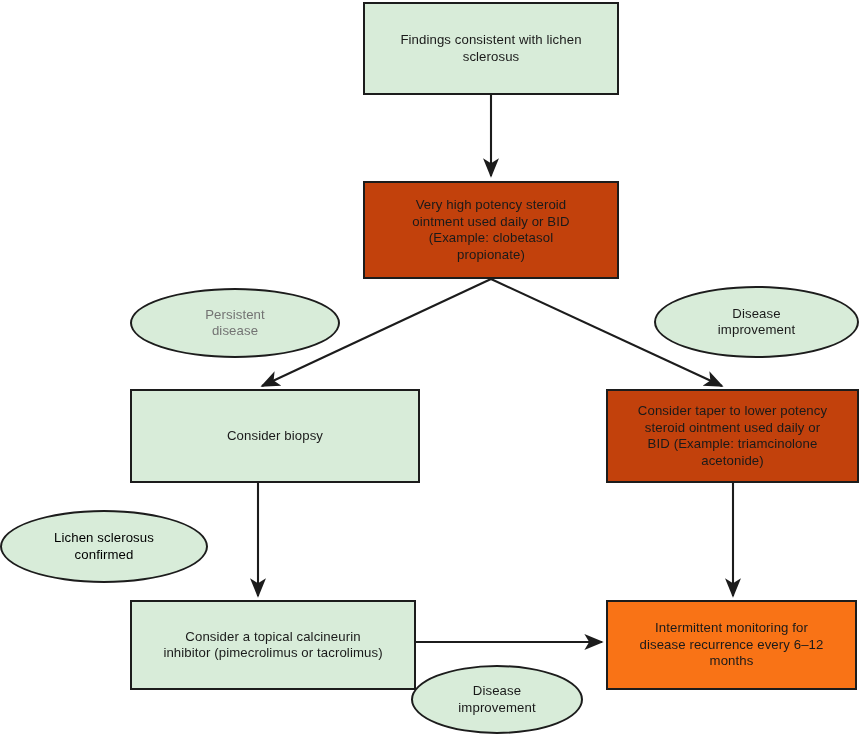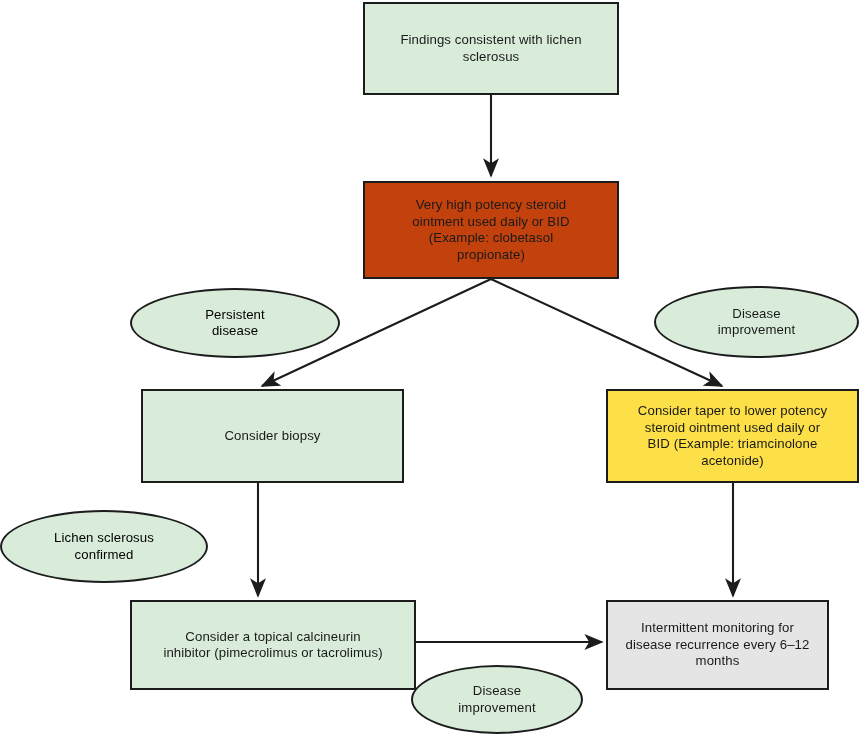--- a/index.html
+++ b/index.html
@@ -81,46 +81,46 @@
       <div class="node process" style="left: 363px; top: 2px; width: 256px; height: 93px; background: rgb(216, 236, 217); border-color: rgb(28, 28, 28); color: rgb(26, 26, 26);">
         <span class="txt">Findings consistent with lichen
 sclerosus</span>
       </div>
       <div class="node process" style="left: 363px; top: 181px; width: 256px; height: 98px; background: #c2410c; border-color: rgb(28, 28, 28); color: rgb(26, 26, 26);">
         <span class="txt">Very high potency steroid
 ointment used daily or BID
 (Example: clobetasol
 propionate)</span>
       </div>
-      <div class="node terminator" style="left: 130px; top: 288px; width: 210px; height: 70px; background: rgb(216, 236, 217); border-color: rgb(28, 28, 28); color: #000000;">
+      <div class="node terminator" style="left: 130px; top: 288px; width: 210px; height: 70px; background: rgb(216, 236, 217); border-color: rgb(28, 28, 28); color: #737373;">
         <span class="txt">Persistent
 disease</span>
       </div>
       <div class="node terminator" style="left: 654px; top: 286px; width: 205px; height: 72px; background: rgb(216, 236, 217); border-color: rgb(28, 28, 28); color: rgb(26, 26, 26);">
         <span class="txt">Disease
 improvement</span>
       </div>
-      <div class="node process" style="left: 130px; top: 389px; width: 263px; height: 94px; background: rgb(216, 236, 217); border-color: rgb(28, 28, 28); color: rgb(26, 26, 26); margin-left: 11px;">
+      <div class="node process" style="left: 130px; top: 389px; width: 290px; height: 94px; background: rgb(216, 236, 217); border-color: rgb(28, 28, 28); color: rgb(26, 26, 26);">
         <span class="txt">Consider biopsy</span>
       </div>
-      <div class="node process" style="left: 606px; top: 389px; width: 253px; height: 94px; background: #fde047; border-color: rgb(28, 28, 28); color: rgb(26, 26, 26);">
+      <div class="node process" style="left: 606px; top: 389px; width: 253px; height: 94px; background: #c2410c; border-color: rgb(28, 28, 28); color: rgb(26, 26, 26);">
         <span class="txt">Consider taper to lower potency
 steroid ointment used daily or
 BID (Example: triamcinolone
 acetonide)</span>
       </div>
       <div class="node terminator" style="left: 0px; top: 510px; width: 208px; height: 73px; background: rgb(216, 236, 217); border-color: rgb(28, 28, 28); color: #000000;">
         <span class="txt">Lichen sclerosus
 confirmed</span>
       </div>
       <div class="node process" style="left: 130px; top: 600px; width: 286px; height: 90px; background: rgb(216, 236, 217); border-color: rgb(28, 28, 28); color: rgb(26, 26, 26);">
         <span class="txt">Consider a topical calcineurin
 inhibitor (pimecrolimus or tacrolimus)</span>
       </div>
-      <div class="node process" style="left: 606px; top: 600px; width: 223px; height: 90px; background: #e5e5e5; border-color: rgb(28, 28, 28); color: rgb(26, 26, 26);">
+      <div class="node process" style="left: 606px; top: 600px; width: 251px; height: 90px; background: #f97316; border-color: rgb(28, 28, 28); color: rgb(26, 26, 26);">
         <span class="txt">Intermittent monitoring for
 disease recurrence every 6–12
 months</span>
       </div>
       <div class="node terminator" style="left: 411px; top: 665px; width: 172px; height: 69px; background: rgb(216, 236, 217); border-color: rgb(28, 28, 28); color: rgb(26, 26, 26);">
         <span class="txt">Disease
 improvement</span>
       </div>
     </div>
 

